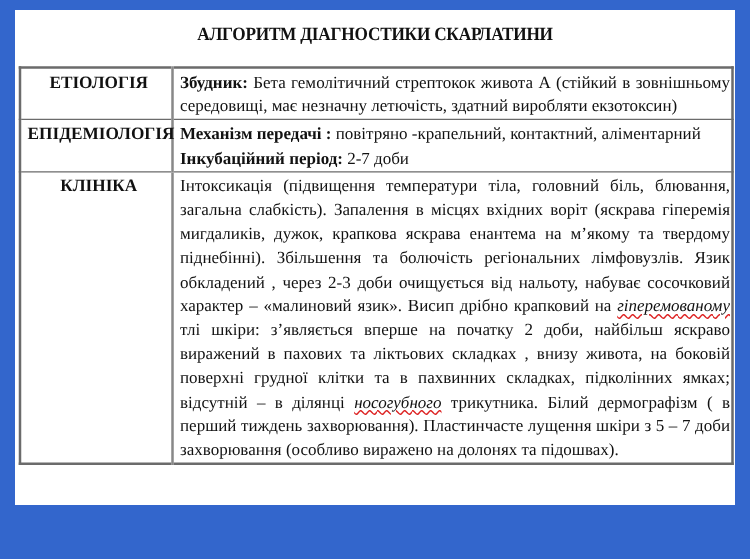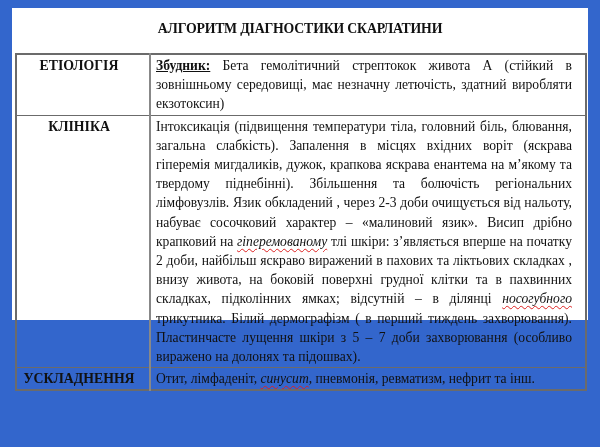--- a/index.html
+++ b/index.html
@@ -12,21 +12,21 @@
     background: #3366cc;
     position: relative;
     overflow: hidden;
     font-family: "Liberation Serif", "DejaVu Serif", serif;
   }
   .panel {
     position: absolute;
     left: 12px;
     top: 8px;
     width: 576px;
-    height: 312px;
+    height: 396px;
     background: #ffffff;
   }
   .title {
     position: absolute;
     left: 0;
     top: 12px;
     width: 576px;
     text-align: center;
     font-weight: bold;
     font-size: 15px;
@@ -42,34 +42,34 @@
     border-collapse: collapse;
     border: 2px solid #6b6b6b;
     font-size: 13.6px;
     line-height: 19.2px;
     color: #111;
     table-layout: fixed;
   }
   table.algo td {
     border: 1px solid #6b6b6b;
     vertical-align: top;
-    padding: 1px 13px 1px 5px;
+    padding: 1px 1px 1px 5px;
   }
   table.algo td.label {
     width: 114px;
     text-align: center;
     font-weight: bold;
     font-size: 13.8px;
     border-right: 2px solid #888;
     white-space: nowrap;
   }
   table.algo td.content {
     text-align: justify;
   }
-  .b { font-weight: bold; text-decoration: underline; }
+  .b { font-weight: bold; }
   .squiggle {
     text-decoration: underline wavy #d22;
     text-decoration-thickness: 1px;
     text-underline-offset: 2px;
     font-style: italic;
   }
   .line { display: block; }
 </style>
 </head>
 <body>
@@ -77,22 +77,25 @@
 <div class="panel">
   <div class="title">АЛГОРИТМ ДІАГНОСТИКИ СКАРЛАТИНИ</div>
 
   <table class="algo">
     <tbody>
         <tr>
       <td class="label">ЕТІОЛОГІЯ</td>
       <td class="content"><span class="b">Збудник:</span><span> Бета гемолітичний стрептокок живота А (стійкий в зовнішньому середовищі, має незначну летючість, здатний виробляти екзотоксин)</span></td>
     </tr>
     <tr>
+      <td class="label">ЕПІДЕМІОЛОГІЯ</td>
+      <td class="content">
+        <span class="line"><span class="b">Механізм передачі :</span><span> повітряно -крапельний,  контактний, аліментарний</span></span>
+        <span class="line"><span class="b">Інкубаційний період:</span><span> 2-7 доби</span></span>
+      </td>
+    </tr>
+    <tr>
       <td class="label">КЛІНІКА</td>
       <td class="content"><span>Інтоксикація (підвищення температури тіла, головний біль, блювання, загальна слабкість). Запалення в місцях вхідних воріт (яскрава гіперемія мигдаликів, дужок, крапкова яскрава енантема  на м’якому та твердому піднебінні). Збільшення та болючість регіональних лімфовузлів. Язик обкладений , через 2-3 доби очищується від нальоту, набуває сосочковий характер – «малиновий язик». Висип дрібно крапковий на </span><span class="squiggle">гіперемованому</span><span> тлі шкіри: з’являється вперше  на початку 2 доби, найбільш яскраво виражений в пахових та ліктьових складках , внизу живота, на боковій поверхні грудної клітки та в пахвинних складках, підколінних ямках; відсутній – в ділянці </span><span class="squiggle">носогубного</span><span> трикутника. Білий дермографізм ( в перший тиждень захворювання). Пластинчасте лущення шкіри з 5 – 7 доби захворювання (особливо виражено на долонях та підошвах).</span></td>
-    </tr>
-    <tr>
-      <td class="label">УСКЛАДНЕННЯ</td>
-      <td class="content"><span>Отит, лімфаденіт, </span><span class="squiggle">синусит</span><span>, пневмонія, ревматизм, нефрит та інш.</span></td>
     </tr>
   </tbody>
     </table>
 </div>
 
 </body></html>

